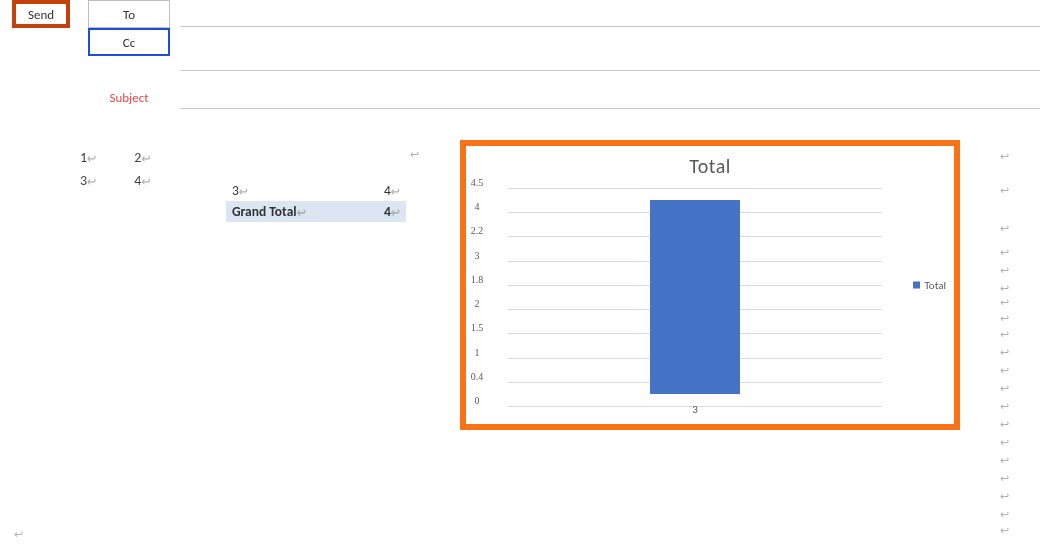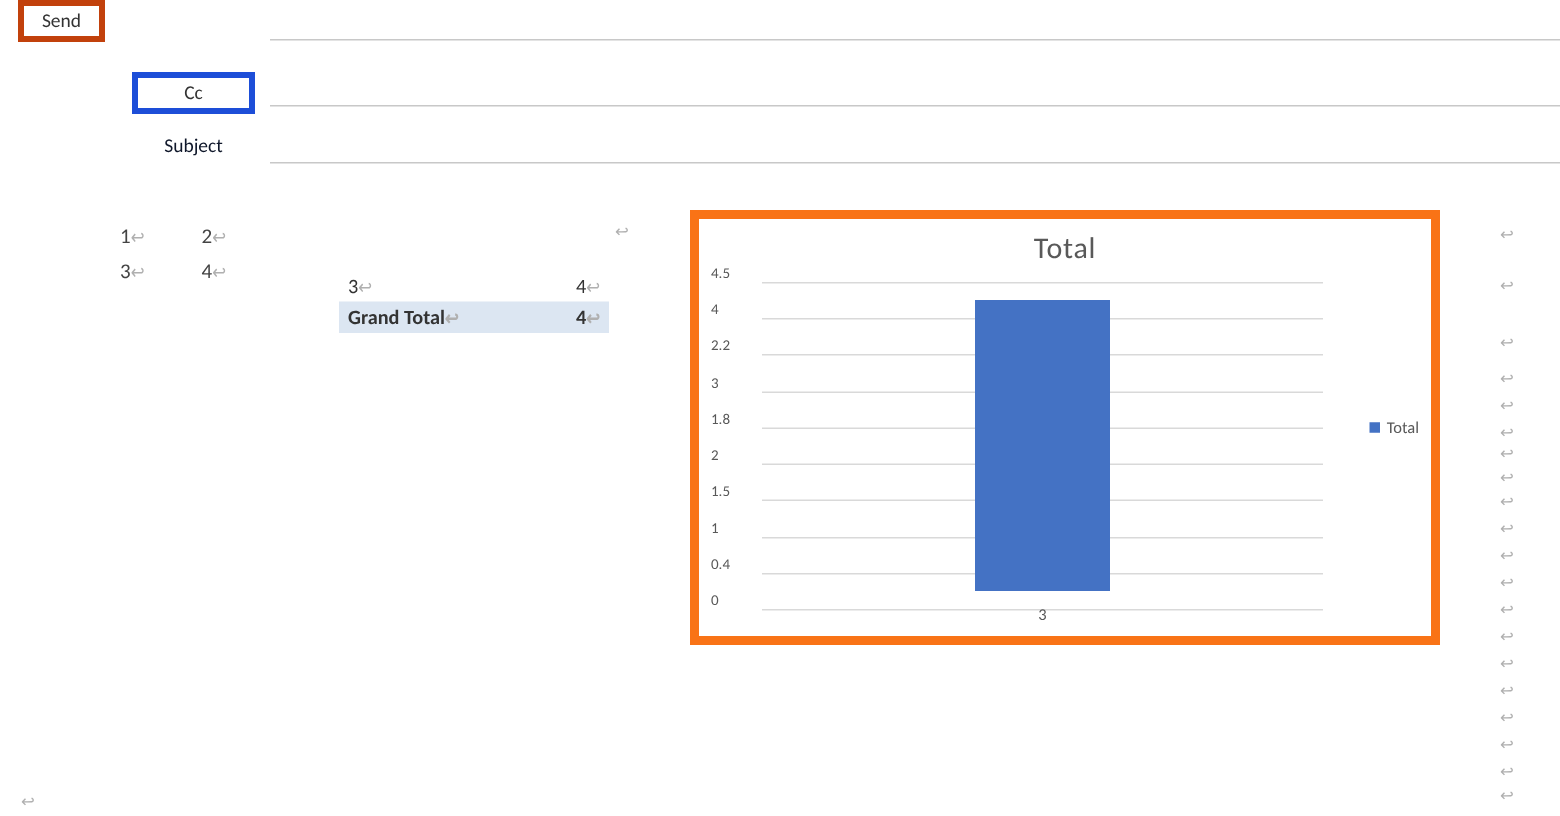--- a/index.html
+++ b/index.html
@@ -27,31 +27,31 @@
   .to-btn {
     position: absolute;
     left: 88px; top: 0;
     width: 82px; height: 28px;
     border: 1px solid #bfbfbf;
     display: flex; align-items: center; justify-content: center;
     font-size: 13px;
   }
   .cc-btn {
     position: absolute;
-    left: 88px; top: 48px;
+    left: 88px; top: 28px;
     width: 82px; height: 28px;
-    border: 4px solid #1d4ed8;
+    border: 2px solid #1d4ed8;
     display: flex; align-items: center; justify-content: center;
     font-size: 13px;
   }
   .subject-label {
     position: absolute;
     left: 88px; top: 90px;
     width: 82px; text-align: center;
-    font-size: 13px; color: #0f172a;
+    font-size: 13px; color: #ef4444;
   }
   .field-line {
     position: absolute;
     left: 180px; right: 0;
     border-bottom: 1px solid #c8c8c8;
   }
   .line-to { top: 26px; }
   .line-cc { top: 70px; }
   .line-subj { top: 108px; }
 
@@ -114,25 +114,26 @@
     position: absolute;
     left: 42px; top: 42px; right: 72px; bottom: 30px;
   }
   .y-axis {
     position: absolute;
     left: 8px; top: 42px; bottom: 30px;
     width: 30px;
   }
   .y-label {
     position: absolute;
-    right: 0;
+    right: 12px;
     font-size: 10px; color: #595959;
-    text-align: left;
+    text-align: center;
     width: 30px;
     transform: translateY(50%);
+    font-family: Liberation Serif, serif;
   }
   .grid-line {
     position: absolute;
     left: 0; right: 0;
     border-top: 1px solid #d9d9d9;
   }
   .x-axis {
     position: absolute;
     left: 42px; right: 72px; bottom: 8px;
     text-align: center;
@@ -169,20 +170,21 @@
     position: absolute;
     left: 4px; top: 388px;
     font-size: 11px; color: #b0b0b0;
   }
 </style>
 </head>
 <body>
 
 <div class="header-area">
   <div class="send-btn">Send</div>
+  <div class="to-btn">To</div>
   <div class="cc-btn">Cc</div>
   <div class="subject-label">Subject</div>
   <div class="field-line line-to"></div>
   <div class="field-line line-cc"></div>
   <div class="field-line line-subj"></div>
 </div>
 
 <div class="body-area">
 
   <table class="mini-table">

